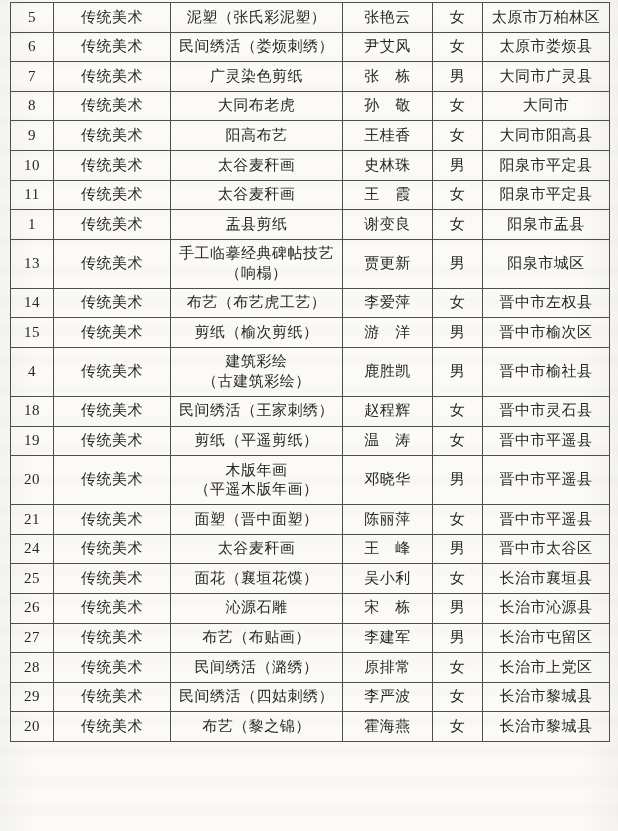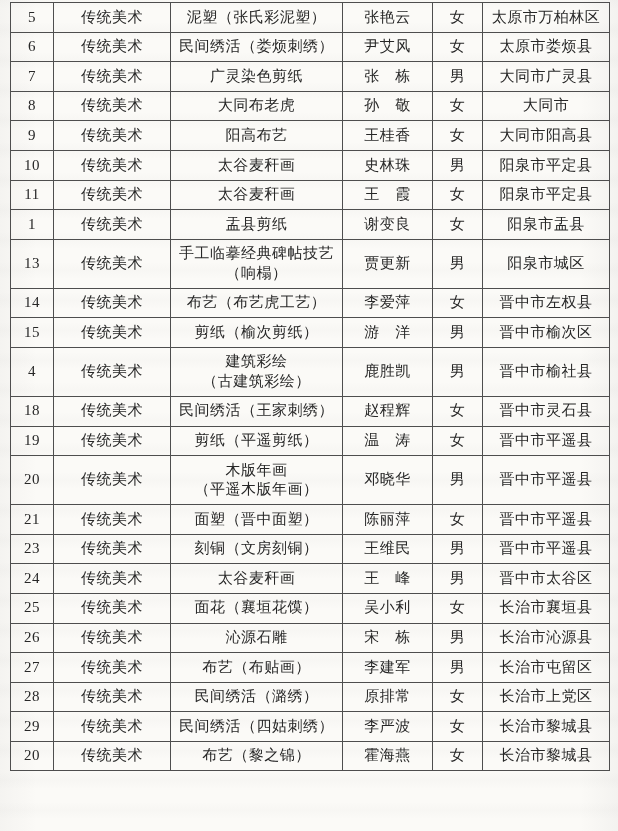--- a/index.html
+++ b/index.html
@@ -187,28 +187,20 @@
       </tr>
       <tr class="row">
         <td class="num-cell">21</td>
         <td>传统美术</td>
         <td>面塑（晋中面塑）</td>
         <td>陈丽萍</td>
         <td>女</td>
         <td>晋中市平遥县</td>
       </tr>
       <tr class="row">
-        <td class="num-cell">23</td>
-        <td>传统美术</td>
-        <td>刻铜（文房刻铜）</td>
-        <td>王维民</td>
-        <td>男</td>
-        <td>晋中市平遥县</td>
-      </tr>
-      <tr class="row">
         <td class="num-cell">24</td>
         <td>传统美术</td>
         <td>太谷麦秆画</td>
         <td>王　峰</td>
         <td>男</td>
         <td>晋中市太谷区</td>
       </tr>
       <tr class="row">
         <td class="num-cell">25</td>
         <td>传统美术</td>

